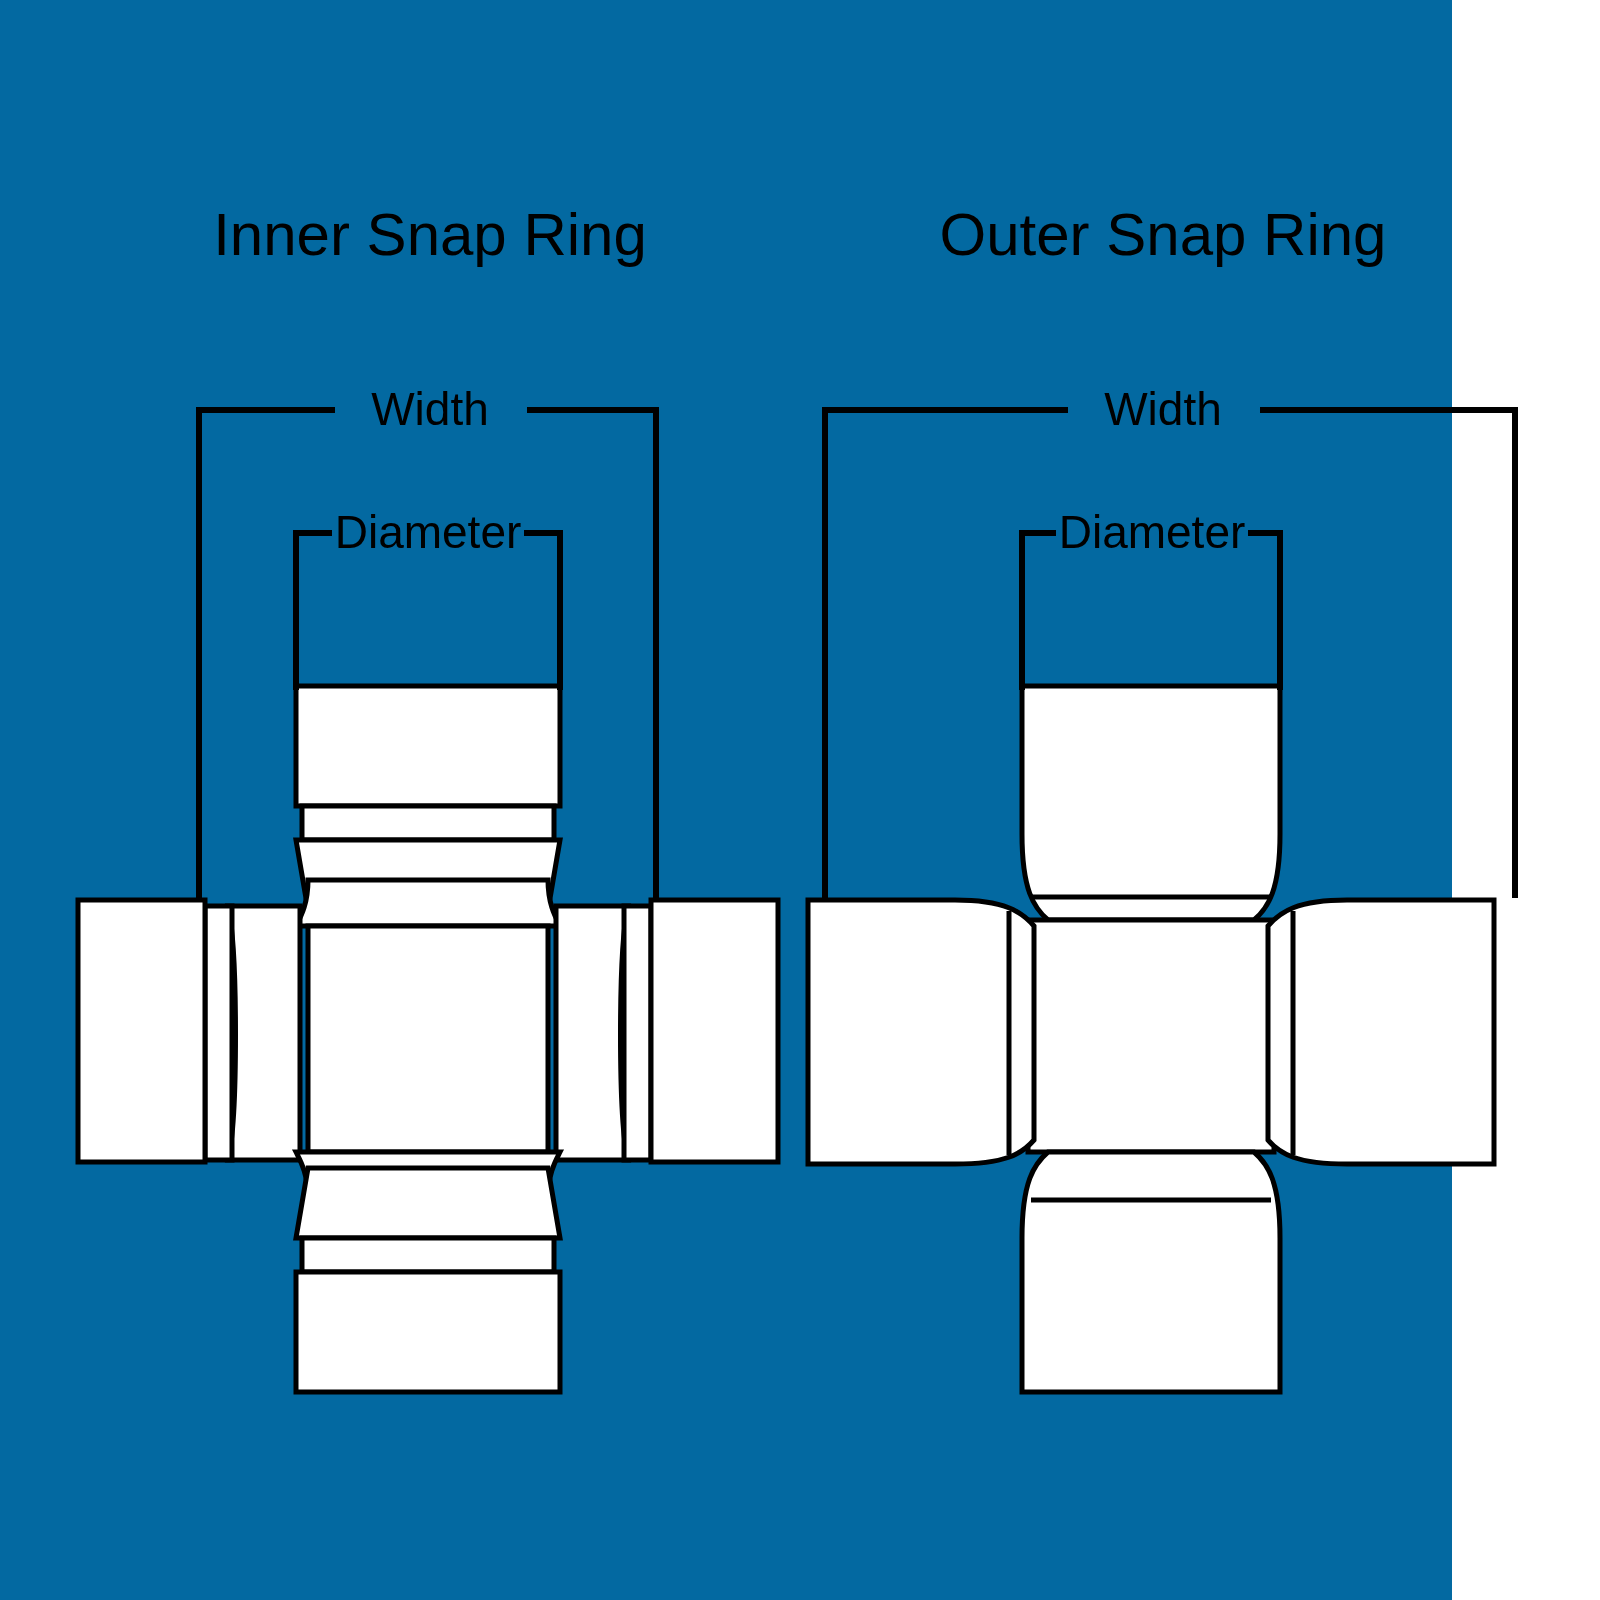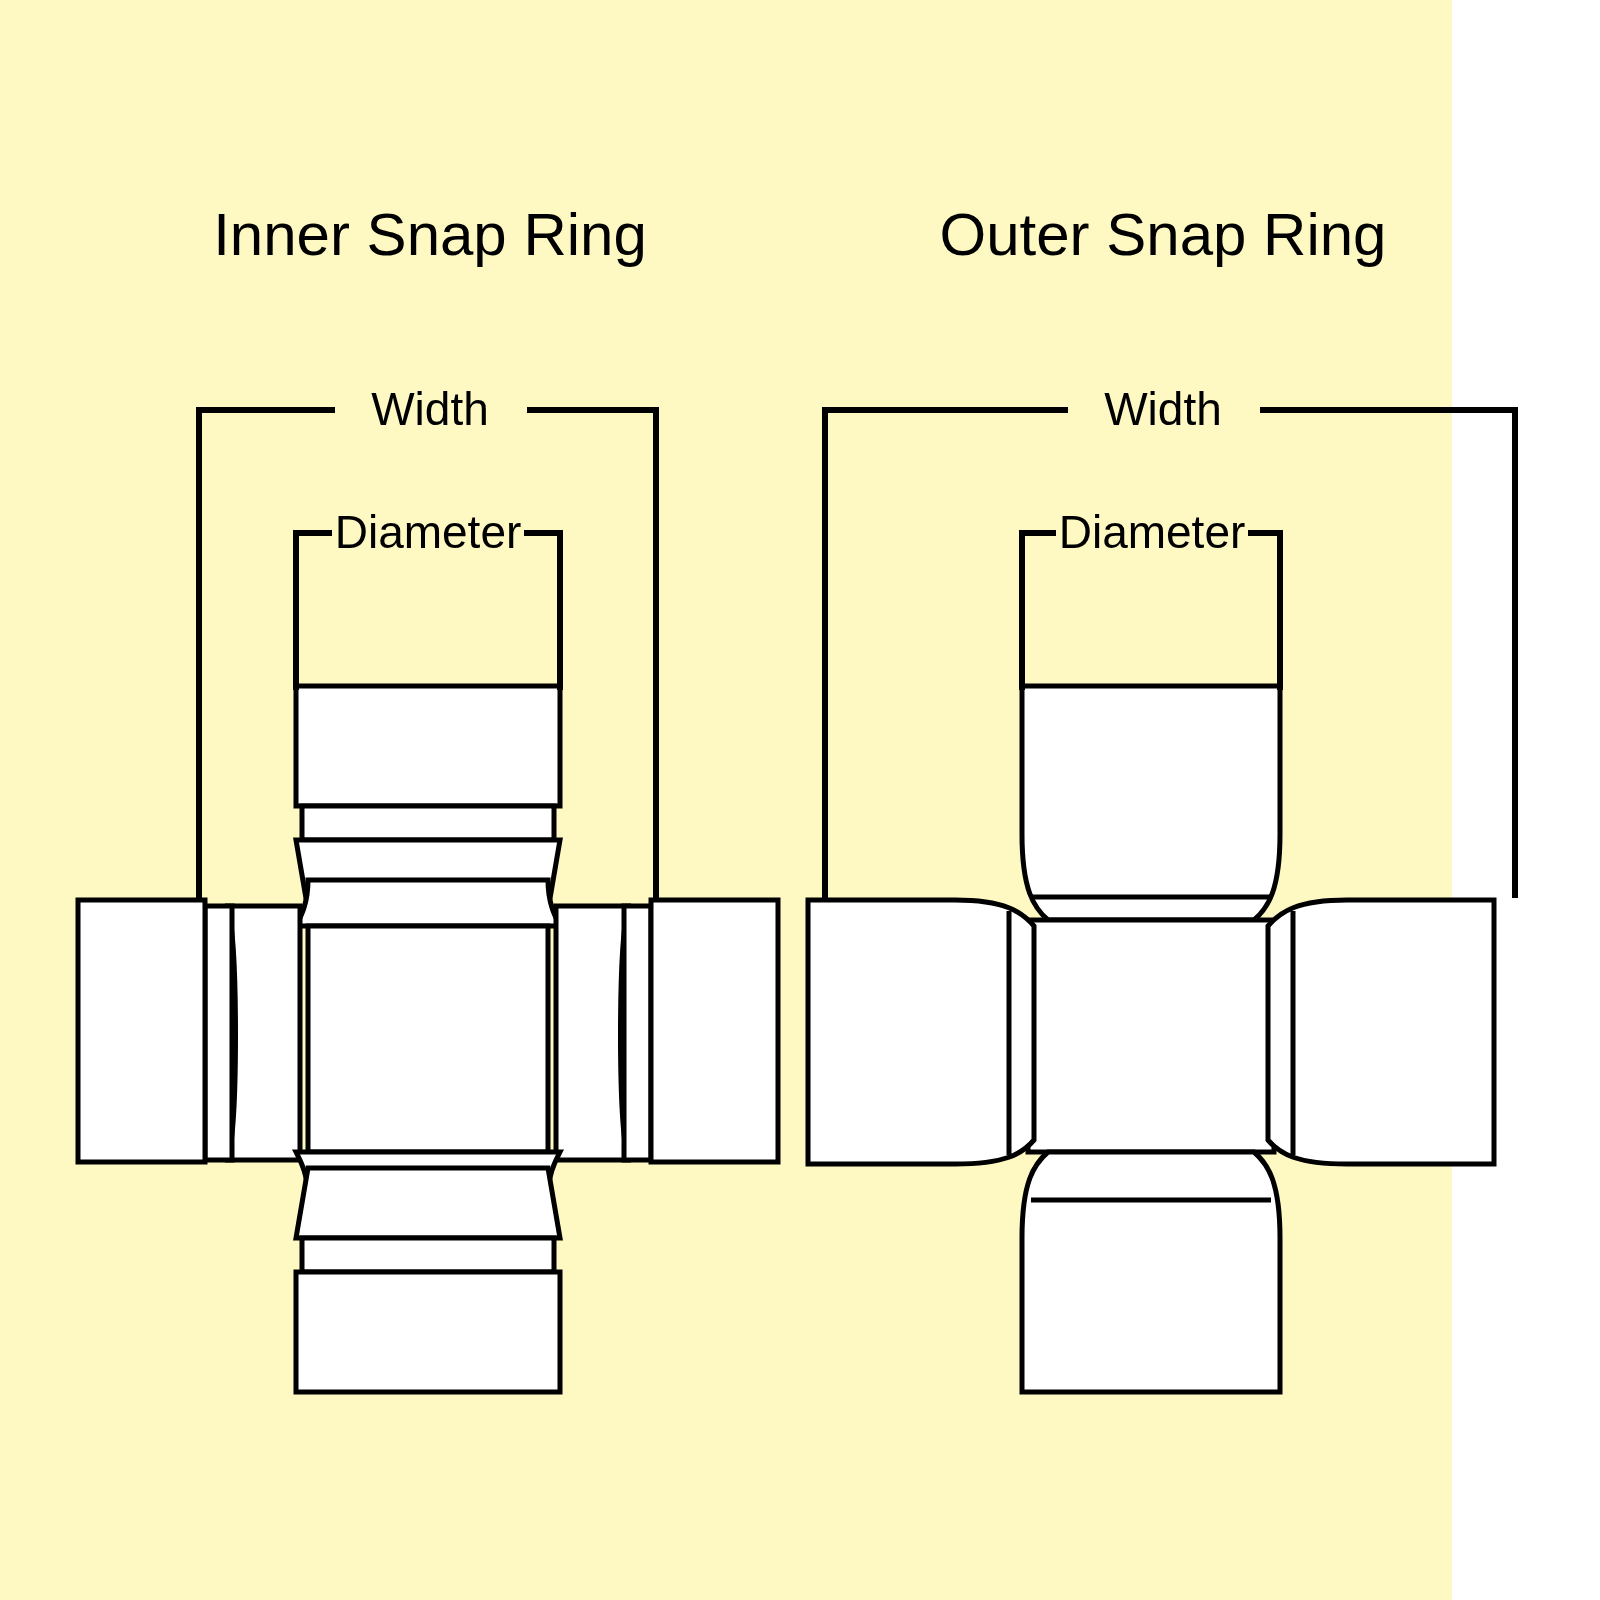--- a/index.html
+++ b/index.html
@@ -11,21 +11,21 @@
     width: 1600px;
     height: 1600px;
     font-family: "Liberation Sans", sans-serif;
     color: #111111;
     overflow: hidden;
   }
   #canvas {
     position: relative;
     width: 1452px;
     height: 1600px;
-    background: #fef9c3;
+    background: #0369a1;
   }
   svg.figure {
     position: absolute;
     top: 0;
     left: 0;
     width: 1600px;
     height: 1600px;
   }
   .ujoint-line {
     fill: #ffffff;

